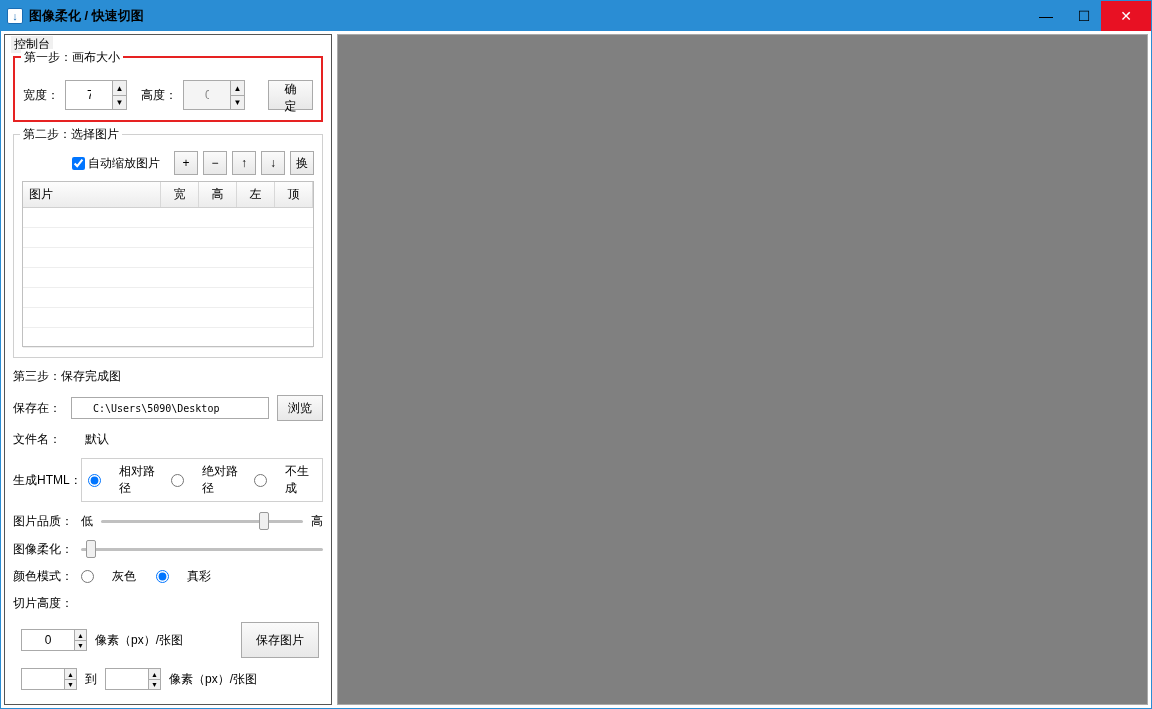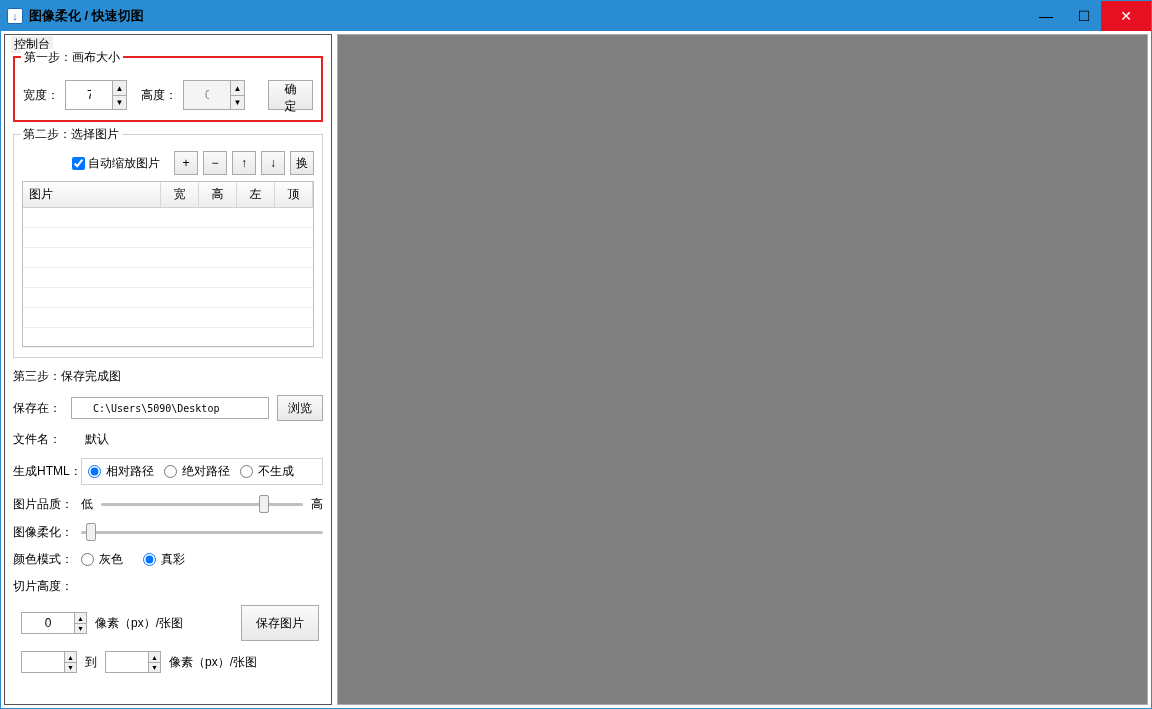--- a/index.html
+++ b/index.html
@@ -47,21 +47,21 @@
 
 .table { border: 1px solid #c0c0c0; margin-top: 6px; background: #fff; height: 166px; }
 .table-header { display: flex; background: linear-gradient(#fdfdfd,#ececec); border-bottom: 1px solid #d0d0d0; }
 .table-header .th { padding: 4px 6px; border-right: 1px solid #d8d8d8; text-align: center; }
 .th0 { flex: 1; text-align: left !important; }
 .th1,.th2,.th3,.th4 { width: 38px; }
 .table-body { height: 140px; }
 .table-body .tr { display: flex; border-bottom: 1px solid #eee; height: 20px; }
 
 .radio-group { display: flex; align-items: center; border: 1px solid #d0d0d0; padding: 4px 6px; gap: 10px; }
-.radio-item { display: flex; align-items: center; gap: 5px; }
+.radio-item { display: flex; align-items: center; gap: 18px; }
 
 .slider { flex: 1; height: 18px; display: flex; align-items: center; }
 .slider-track { flex: 1; height: 3px; background: #c0c0c0; border-radius: 2px; position: relative; }
 .slider-thumb { width: 10px; height: 18px; background: #f0f0f0; border: 1px solid #999; border-radius: 2px; position: absolute; top: -8px; }
 
 .highlight { border: 2px solid #e62222 !important; }
 
 .bigbtn { height: 36px; padding: 0 14px; }
 
 .section3 { margin-top: 10px; }

